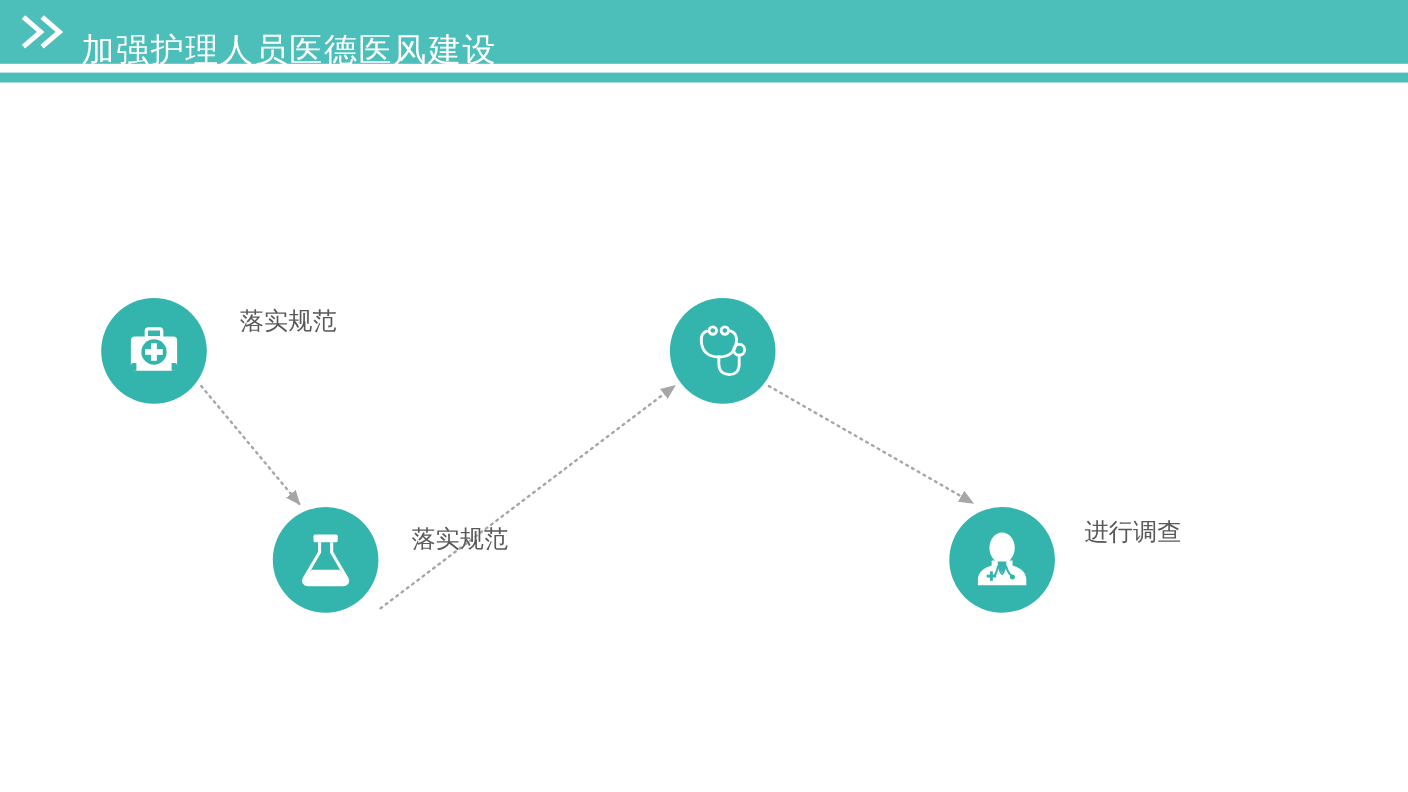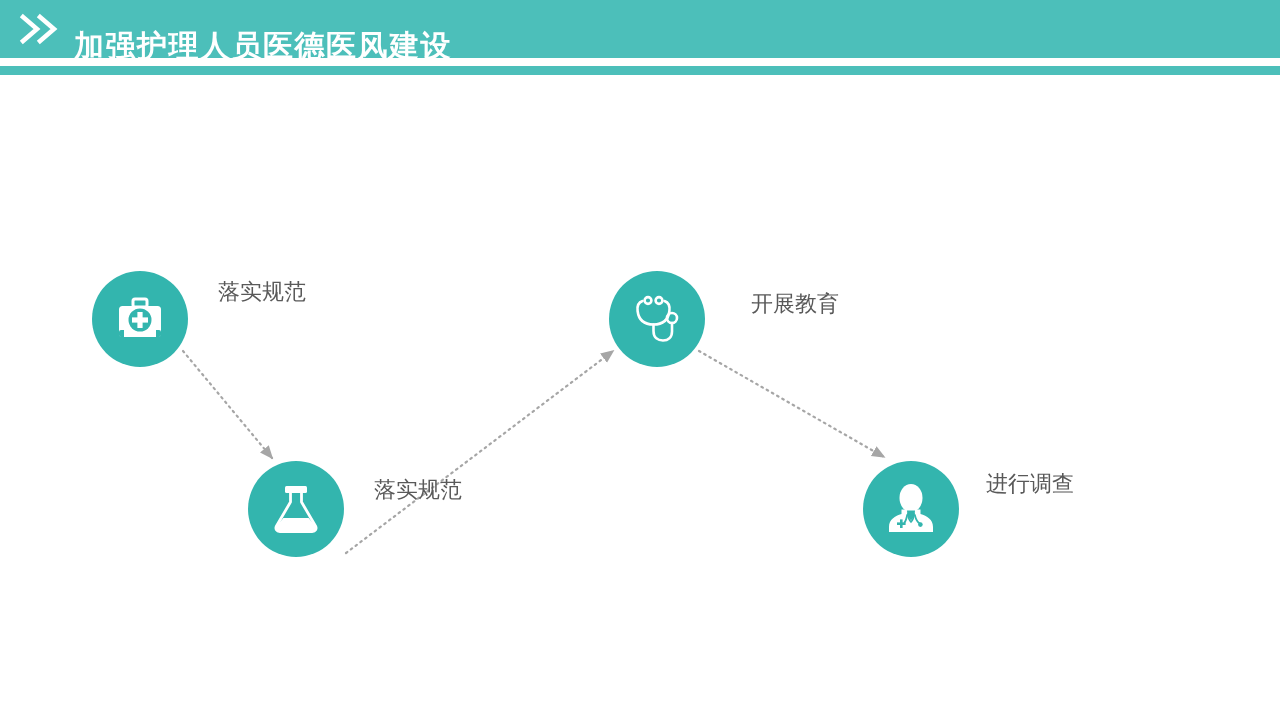--- a/index.html
+++ b/index.html
@@ -34,21 +34,21 @@
   }
   #chevron-icon {
     width: 44px;
     height: 34px;
     margin-right: 12px;
     flex: none;
   }
   #header-title {
     color: #ffffff;
     font-size: 30px;
-    font-weight: bold;
+    font-weight: normal;
     letter-spacing: 1.5px;
     line-height: 1;
     white-space: nowrap;
     margin-top: 33px;
   }
   #header-rule {
     position: absolute;
     left: 0;
     top: 66px;
     width: 1280px;
@@ -169,21 +169,20 @@
     <div class="node-circle">
       <svg width="52" height="52" viewBox="0 0 52 52">
         <circle cx="17" cy="7.5" r="3.4" fill="none" stroke="#ffffff" stroke-width="2.6"></circle>
         <circle cx="28" cy="7.5" r="3.4" fill="none" stroke="#ffffff" stroke-width="2.6"></circle>
         <path d="M11.5 8 C7 9.5 6 13 6.6 18 C7.6 26.5 12.5 31.5 22.5 31.5 C32.5 31.5 37.4 26.5 38.4 18 C39 13 38 9.5 33.5 8" fill="none" stroke="#ffffff" stroke-width="2.6" stroke-linecap="round"></path>
         <path d="M22.5 31.5 L22.5 38 C22.5 45 27 47.5 32 47.5 C37 47.5 41 44.5 41 38.5 L41 30" fill="none" stroke="#ffffff" stroke-width="2.6" stroke-linecap="round"></path>
         <circle cx="41" cy="25" r="5" fill="none" stroke="#ffffff" stroke-width="2.6"></circle>
       </svg>
     </div>
     <div class="node-text">
-      <div class="node-title">开展教育</div>
     </div>
   </div>
 
   <div class="node" id="node-training">
     <div class="node-circle">
       <svg width="50" height="52" viewBox="0 0 50 52">
         <rect x="14" y="3" width="22" height="7" rx="1.5" fill="#ffffff"></rect>
         <path d="M19.5 10 L19.5 19 L5.5 43 C4 45.8 5.6 48.5 8.8 48.5 L41.2 48.5 C44.4 48.5 46 45.8 44.5 43 L30.5 19 L30.5 10" fill="none" stroke="#ffffff" stroke-width="2.8" stroke-linejoin="round"></path>
         <path d="M12.4 35 L37.6 35 L44.5 43 C46 45.8 44.4 48.5 41.2 48.5 L8.8 48.5 C5.6 48.5 4 45.8 5.5 43 Z" fill="#ffffff"></path>
       </svg>

